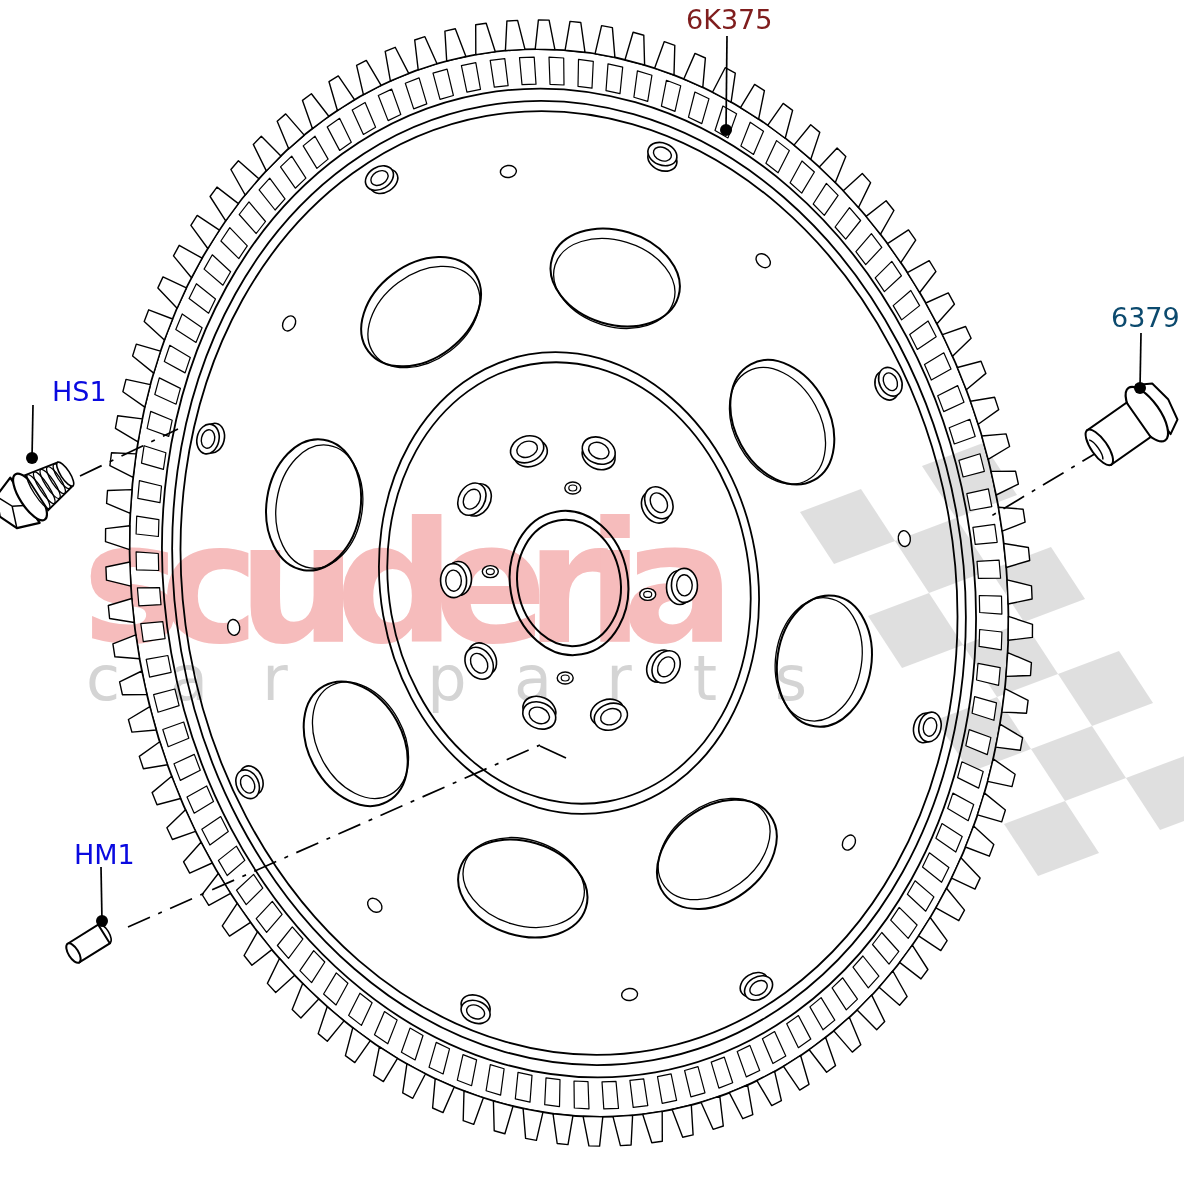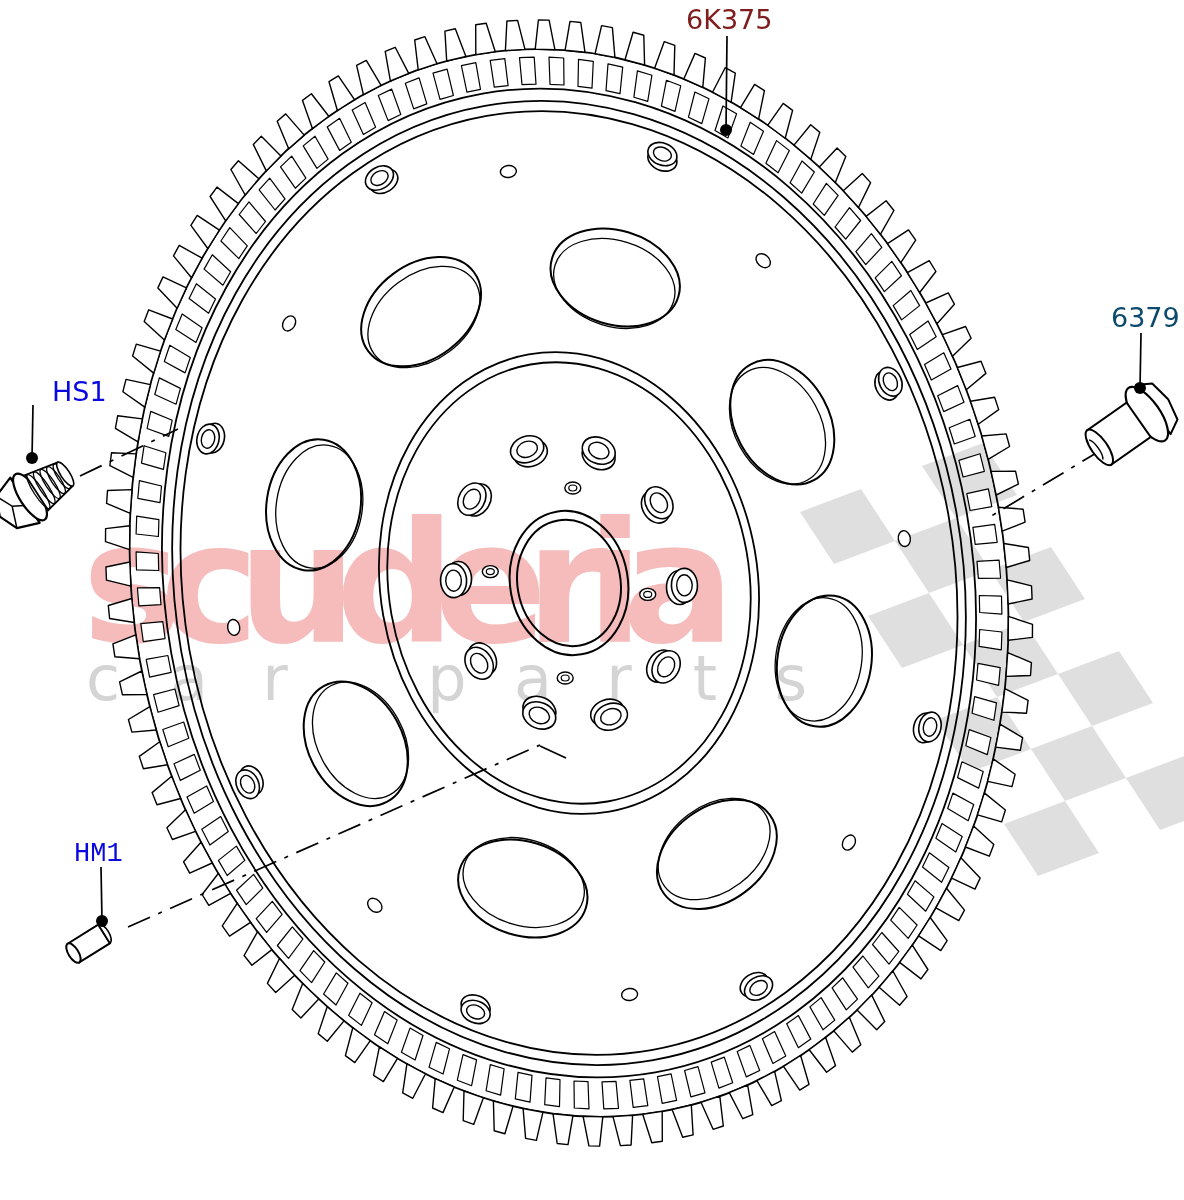--- a/index.html
+++ b/index.html
@@ -276,14 +276,14 @@
         <circle cx="102" cy="921" r="6" fill="#000000" stroke="none"></circle>
       </g>
     </svg>
 
   <div class="part-label" style="left: 686px; top: 6px; color: #7f1d1d;">6K375</div>
 
   <div class="part-label" style="left: 1111px; top: 304px; color: #0c4a6e;">6379</div>
 
   <div class="part-label" style="left: 4px; top: 378px; color: rgb(10, 10, 224); margin-left: 48px;">HS1</div>
 
-  <div class="part-label" style="left: 74px; top: 841px; color: rgb(10, 10, 224); font-family: Liberation Mono, monospace;">HM1</div>
+  <div class="part-label" style="left: 74px; top: 841px; color: rgb(10, 10, 224);">HM1</div>
 </div>
 
 </body></html>

